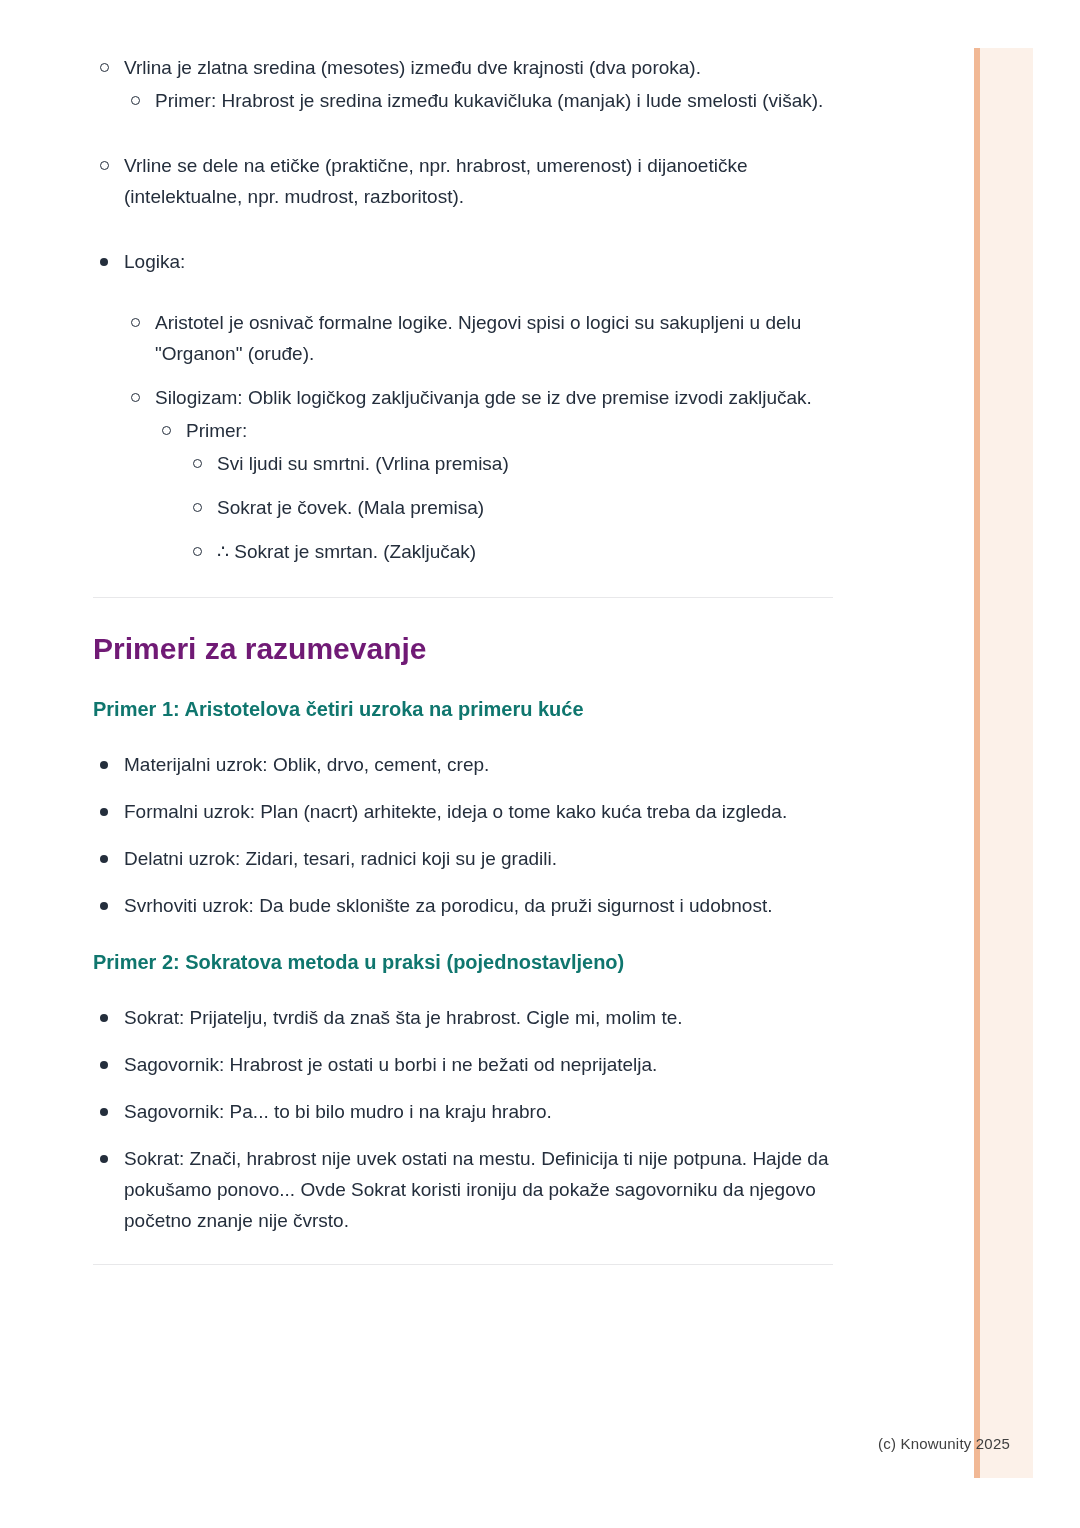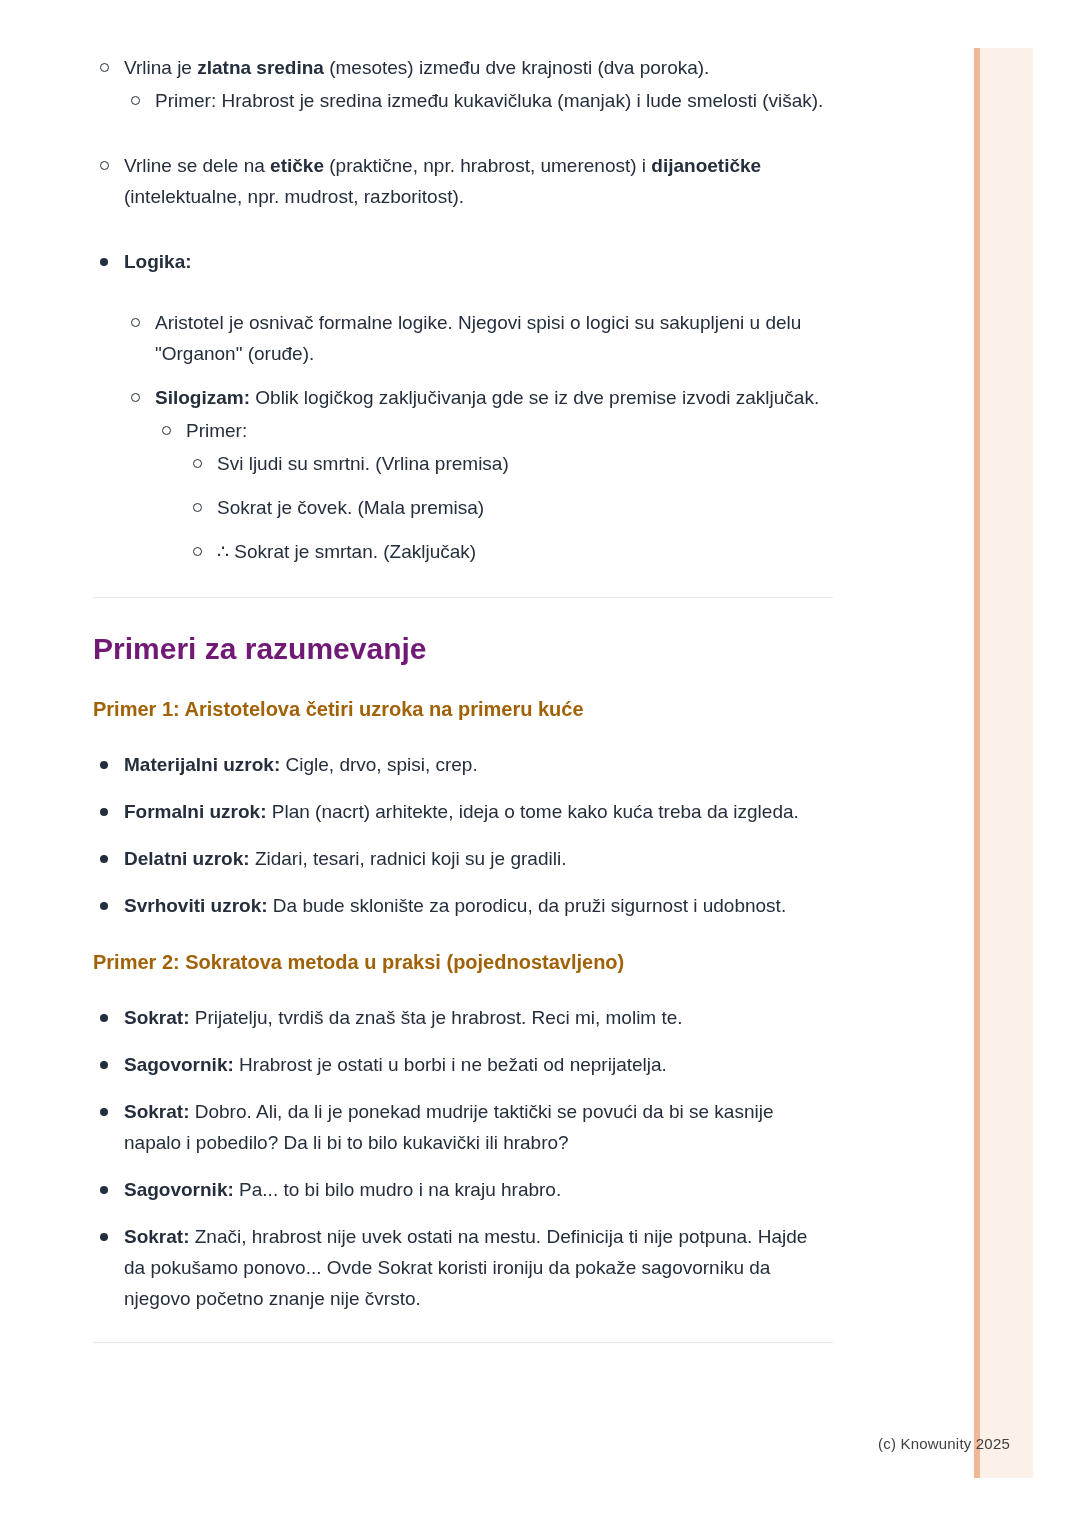--- a/index.html
+++ b/index.html
@@ -38,21 +38,21 @@
   ul[data-list="aristotle"] > li { margin-top: 34px; }
   .nlist .nlist > li { margin-top: 13px; }
   ul[data-list] > li:first-child { margin-top: 0; }
   .nlist .nlist > li:first-child { margin-top: 2px; }
   li.loose > ul.nlist > li:first-child { margin-top: 30px; }
 
   .marker { position: absolute; left: 7px; top: 11px; width: 9px; height: 9px; border-radius: 50%; }
   .marker.disc { width: 8px; height: 8px; top: 12px; background: currentColor; }
   .marker.circle { border: 1.7px solid currentColor; background: transparent; }
 
-  .txt .b { font-weight: 700; }
+  .txt .b { font-weight: 400; }
   .txt .i { }
 
   .divider {
     border: none;
     border-top: 1.5px solid #e8e8ea;
     width: 100%;
     margin: 30px 0 0 0;
   }
   .divider-bottom { margin-top: 28px; }
 
@@ -61,21 +61,21 @@
     font-size: 30px;
     line-height: 38px;
     font-weight: 700;
     color: #701a75;
   }
   .h3 {
     margin: 26px 0 0 0;
     font-size: 20px;
     line-height: 31px;
     font-weight: 700;
-    color: #a16207;
+    color: #0f766e;
   }
   .h3 + ul.nlist, .h2 + .h3 + ul.nlist { margin-top: 24px; }
 
   .footer {
     position: absolute;
     top: 1434px; right: 70px;
     font-size: 15px;
     line-height: 20px;
     color: #404040;
     letter-spacing: 0.2px;
@@ -105,31 +105,30 @@
               </ul></li>
           </ul></li>
       </ul>
 
     <hr class="divider">
 
     <h2 class="h2">Primeri za razumevanje</h2>
 
     <h3 class="h3">Primer 1: Aristotelova četiri uzroka na primeru kuće</h3>
     <ul class="nlist" data-list="example1">
-        <li><span class="marker disc"></span><span class="txt"><span class="b">Materijalni uzrok:</span><span> Cigle, drvo, spisi, crep.</span></span></li>
+        <li><span class="marker disc"></span><span class="txt"><span class="b">Materijalni uzrok:</span><span> Oblik, drvo, cement, crep.</span></span></li>
         <li><span class="marker disc"></span><span class="txt"><span class="b">Formalni uzrok:</span><span> Plan (nacrt) arhitekte, ideja o tome kako kuća treba da izgleda.</span></span></li>
         <li><span class="marker disc"></span><span class="txt"><span class="b">Delatni uzrok:</span><span> Zidari, tesari, radnici koji su je gradili.</span></span></li>
         <li><span class="marker disc"></span><span class="txt"><span class="b">Svrhoviti uzrok:</span><span> Da bude sklonište za porodicu, da pruži sigurnost i udobnost.</span></span></li>
       </ul>
 
     <h3 class="h3">Primer 2: Sokratova metoda u praksi (pojednostavljeno)</h3>
     <ul class="nlist" data-list="example2">
-        <li><span class="marker disc"></span><span class="txt"><span class="b">Sokrat:</span><span> Prijatelju, tvrdiš da znaš šta je hrabrost. Reci mi, molim te.</span></span></li>
+        <li><span class="marker disc"></span><span class="txt"><span class="b">Sokrat:</span><span> Prijatelju, tvrdiš da znaš šta je hrabrost. Cigle mi, molim te.</span></span></li>
         <li><span class="marker disc"></span><span class="txt"><span class="b">Sagovornik:</span><span> Hrabrost je ostati u borbi i ne bežati od neprijatelja.</span></span></li>
-        <li><span class="marker disc"></span><span class="txt"><span class="b">Sokrat:</span><span> Dobro. Ali, da li je ponekad mudrije taktički se povući da bi se kasnije napalo i pobedilo? Da li bi to bilo kukavički ili hrabro?</span></span></li>
         <li><span class="marker disc"></span><span class="txt"><span class="b">Sagovornik:</span><span> Pa... to bi bilo mudro i na kraju hrabro.</span></span></li>
         <li><span class="marker disc"></span><span class="txt"><span class="b">Sokrat:</span><span> Znači, hrabrost nije </span><span class="i">uvek</span><span> ostati na mestu. Definicija ti nije potpuna. Hajde da pokušamo ponovo... </span><span class="i">Ovde Sokrat koristi ironiju da pokaže sagovorniku da njegovo početno znanje nije čvrsto.</span></span></li>
       </ul>
 
     <hr class="divider divider-bottom">
   </main>
 
   <footer class="footer">
     <span>(c) Knowunity 2025</span>
   </footer>

